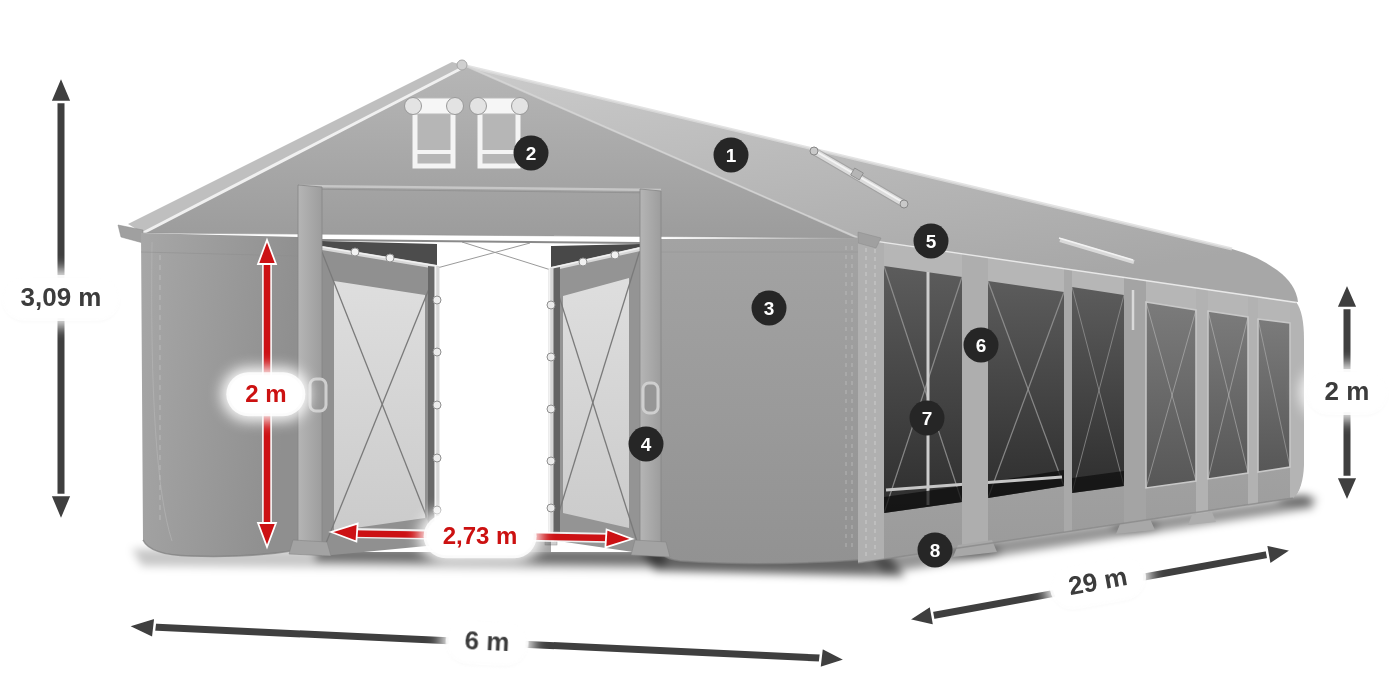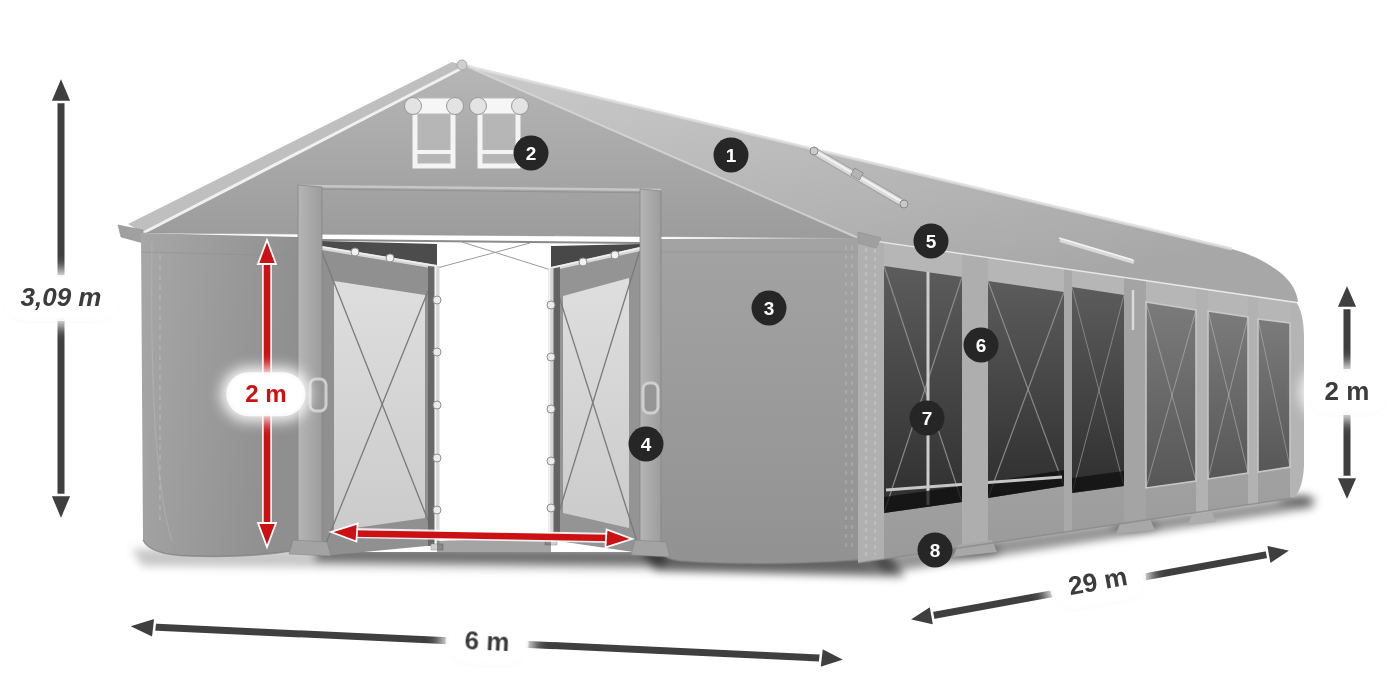--- a/index.html
+++ b/index.html
@@ -292,22 +292,23 @@
       <polygon points="1292,550 1269.5,565 1265.8,544.3" fill="#3f3f3f" stroke="#ffffff" stroke-width="2.5"></polygon>
     </g>
     <g>
       <line x1="1347" y1="303" x2="1347" y2="482" stroke="#ffffff" stroke-width="13" stroke-linecap="round"></line>
       <line x1="1347" y1="306" x2="1347" y2="479" stroke="#3f3f3f" stroke-width="7"></line>
       <polygon points="1347,283 1336,308 1358,308" fill="#3f3f3f" stroke="#ffffff" stroke-width="2.5"></polygon>
       <polygon points="1347,502 1336,477 1358,477" fill="#3f3f3f" stroke="#ffffff" stroke-width="2.5"></polygon>
     </g>
   </svg>
 
-  <div class="dim-label" style="left:61px;top:298px;font-style:italic;">3,09 m</div>
+  <div class="dim-label" style="left:61px;top:298px;">3,09 m</div>
   <div class="dim-label red" style="left:266px;top:394px;">2 m</div>
+  <div class="dim-label red" style="left:480px;top:536px;">2,73 m</div>
   <div class="dim-label rot-width" style="left:487px;top:642px;">6 m</div>
   <div class="dim-label rot-length" style="left:1098px;top:582px;">29 m</div>
   <div class="dim-label" style="left:1347px;top:392px;">2 m</div>
 
   <div class="marker" style="left:731px;top:155px;">1</div>
   <div class="marker" style="left:531px;top:153px;">2</div>
   <div class="marker" style="left:769px;top:308px;">3</div>
   <div class="marker" style="left:646px;top:444px;">4</div>
   <div class="marker" style="left:931px;top:241px;">5</div>
   <div class="marker" style="left:981px;top:345px;">6</div>

